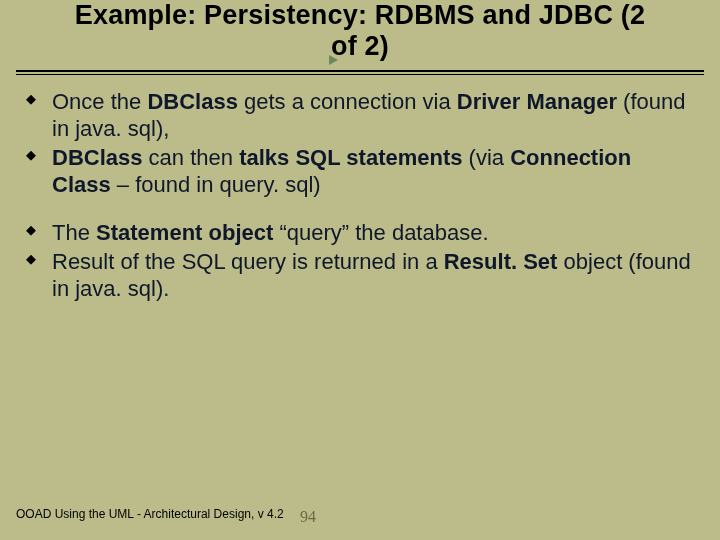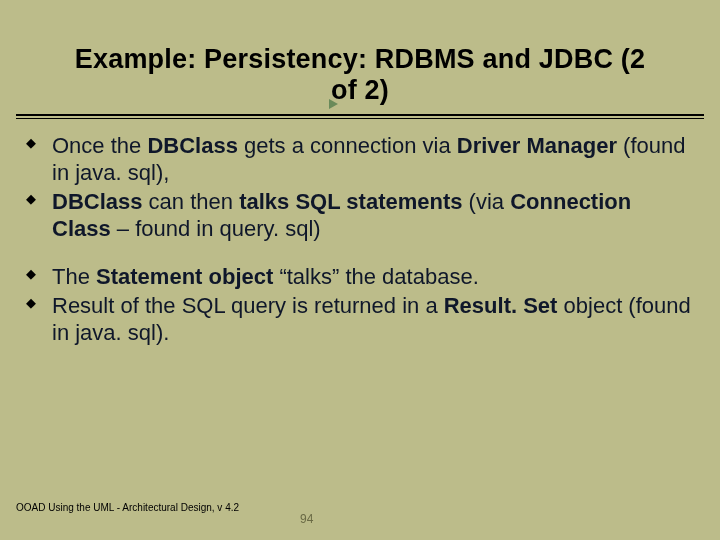--- a/index.html
+++ b/index.html
@@ -13,21 +13,20 @@
     position: relative;
   }
   .title {
     text-align: center;
     font-weight: bold;
     font-size: 27px;
     color: #000;
     padding: 0 30px 6px 30px;
     line-height: 1.15;
     letter-spacing: 0.2px;
-    margin-top: 44px;
   }
   .title .line2-wrap {
     display: inline-block;
     position: relative;
   }
   .title .tri {
     position: absolute;
     left: -2px;
     bottom: -3px;
     width: 0; height: 0;
@@ -69,33 +68,34 @@
     left: 0;
     top: 2px;
     font-size: 13px;
     color: #000;
   }
   .u { }
   b { font-weight: bold; }
   .footer {
     position: absolute;
     left: 16px;
-    bottom: 26px;
-    font-size: 10px;
+    bottom: 18px;
+    font-size: 12px;
     line-height: 1.25;
     color: #000;
   }
   .footer .l1 { color: #000; }
   .footer .l2 { color: #6a3a00; }
   .pgnum {
     position: absolute;
     left: 300px;
     bottom: 14px;
-    font-size: 12px;
+    font-size: 16px;
     color: #6a6a45;
+    font-family: Liberation Serif, serif;
   }
 </style>
 </head>
 <body>
 
 <div class="title">
   <span>Example: Persistency: RDBMS and JDBC (2</span><br>
   <span class="line2-wrap">
     <span class="tri"></span>
     <span>of 2)</span>
@@ -109,21 +109,21 @@
     <li>
       <span>Once the </span><b>DBClass</b><span> gets a connection via </span><b>Driver Manager</b><span> (found in java. sql),</span>
     </li>
     <li>
       <b>DBClass</b><span> can </span><span class="u">then</span><span> </span><b class="u">talks SQL statements</b><span> (via </span><b>Connection Class</b><span> – found in query. sql)</span>
     </li>
   </ul>
 
   <ul class="bul">
     <li>
-      <span>The </span><b>Statement object</b><span> “talks” the database.</span>
+      <span>The </span><b>Statement object</b><span> “query” the database.</span>
     </li>
     <li>
       <span>Result of the SQL query is returned in a </span><b>Result. Set</b><span> object (found in java. sql).</span>
     </li>
   </ul>
 
 </div>
 
 <div class="footer">
   <div class="l1">OOAD Using the UML - Architectural Design, v 4.2</div>

